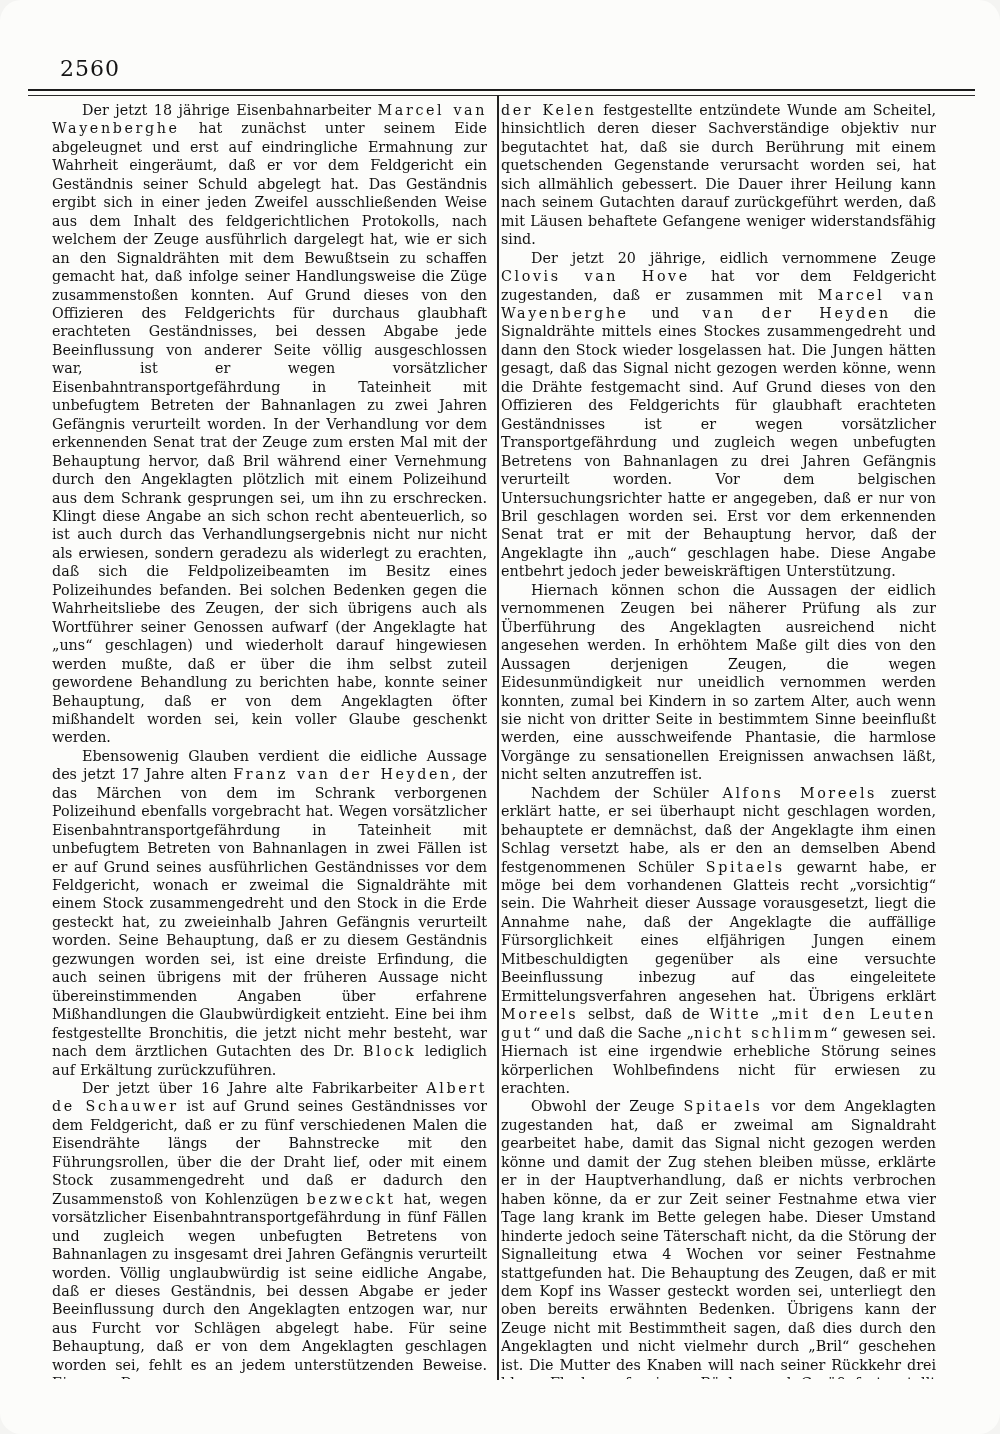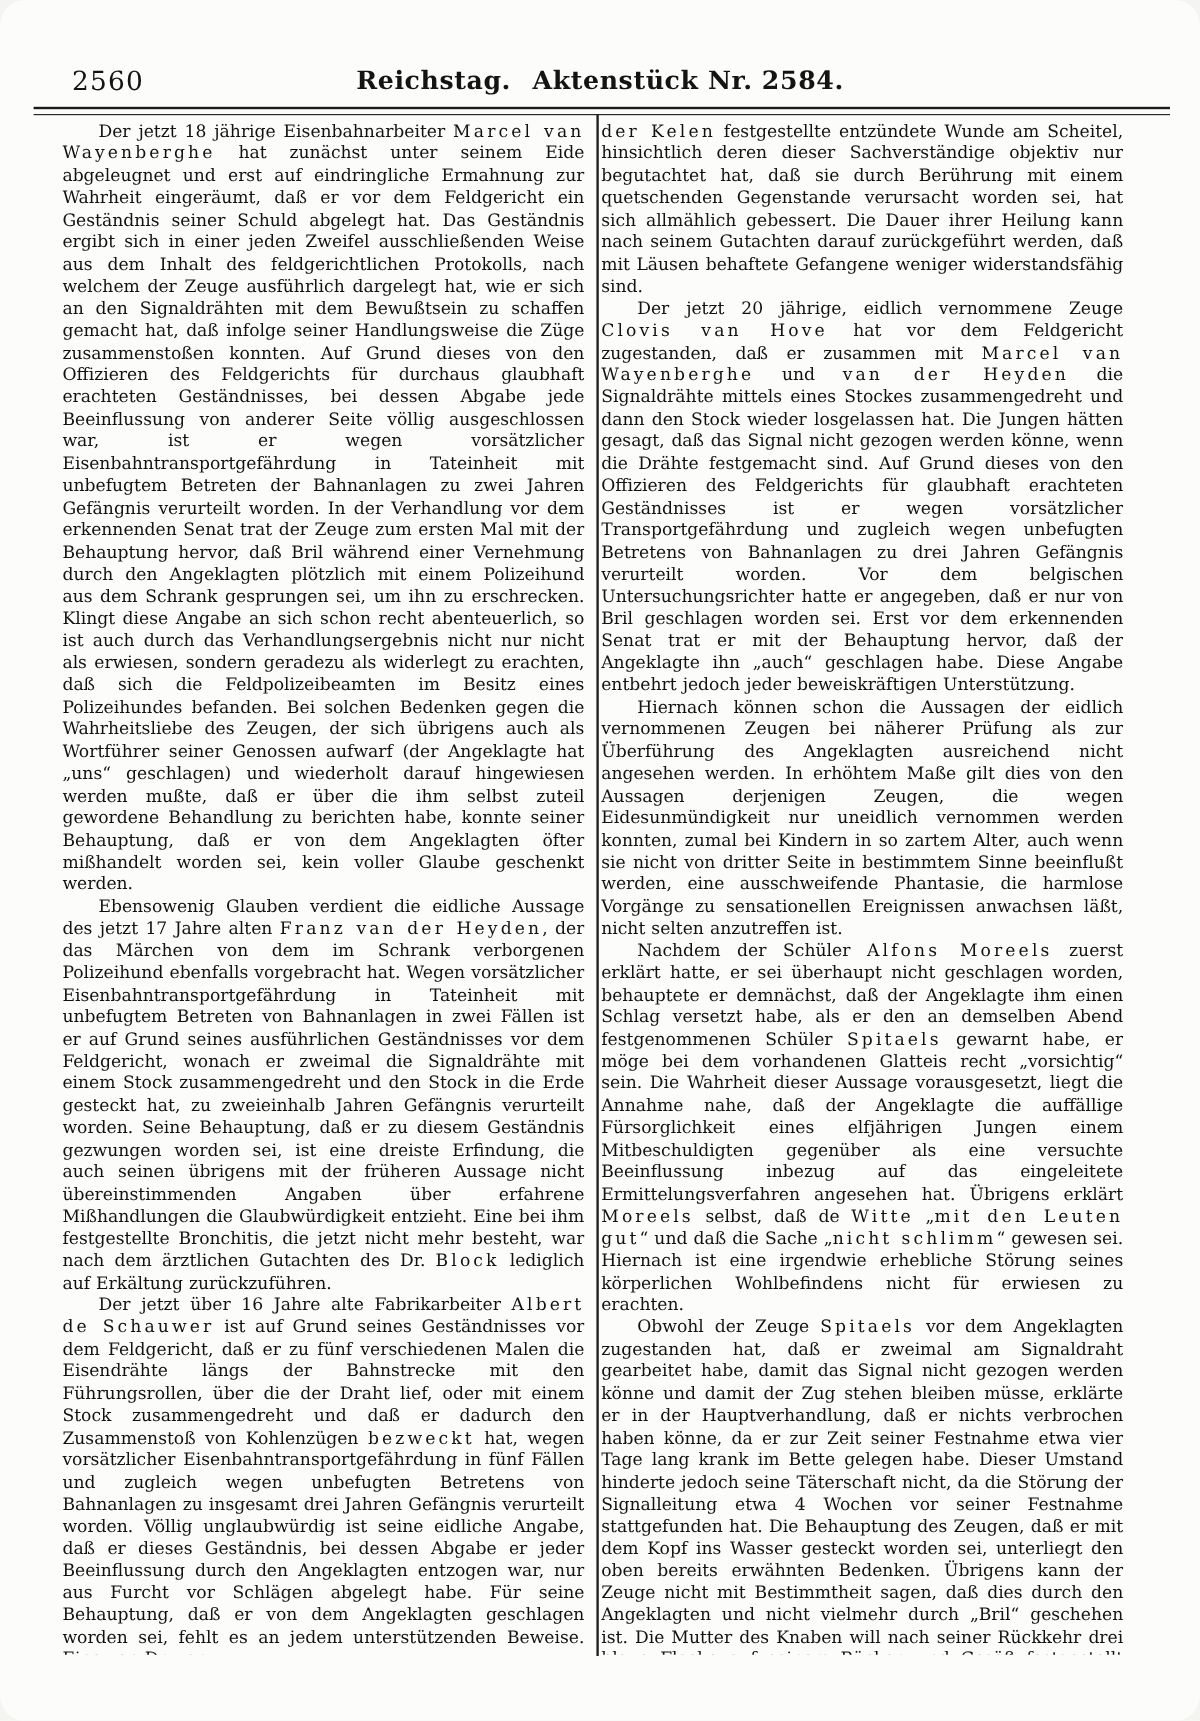--- a/index.html
+++ b/index.html
@@ -72,23 +72,20 @@
     letter-spacing: 0.5px;
   }
 </style>
 </head>
 <body>
 
 <div class="page">
 
   <div class="page-number">2560</div>
 
-  <div class="header-title">
-    <span>Reichstag.</span><span class="gap"></span><span>Aktenstück Nr. 2584.</span>
-  </div>
 
   <div class="header-rule"></div>
   <div class="col-divider"></div>
 
   <div class="columns">
     <div class="col">
         <p><span>Der jetzt 18 jährige Eisenbahnarbeiter </span><span class="sperr">Marcel van Wayenberghe</span><span> hat zunächst unter seinem Eide abgeleugnet und erst auf eindringliche Ermahnung zur Wahrheit eingeräumt, daß er vor dem Feldgericht ein Geständnis seiner Schuld abgelegt hat. Das Geständnis ergibt sich in einer jeden Zweifel ausschließenden Weise aus dem Inhalt des feldgerichtlichen Protokolls, nach welchem der Zeuge ausführlich dargelegt hat, wie er sich an den Signaldrähten mit dem Bewußtsein zu schaffen gemacht hat, daß infolge seiner Handlungsweise die Züge zusammenstoßen konnten. Auf Grund dieses von den Offizieren des Feldgerichts für durchaus glaubhaft erachteten Geständnisses, bei dessen Abgabe jede Beeinflussung von anderer Seite völlig ausgeschlossen war, ist er wegen vorsätzlicher Eisenbahntransportgefährdung in Tateinheit mit unbefugtem Betreten der Bahnanlagen zu zwei Jahren Gefängnis verurteilt worden. In der Verhandlung vor dem erkennenden Senat trat der Zeuge zum ersten Mal mit der Behauptung hervor, daß Bril während einer Vernehmung durch den Angeklagten plötzlich mit einem Polizeihund aus dem Schrank gesprungen sei, um ihn zu erschrecken. Klingt diese Angabe an sich schon recht abenteuerlich, so ist auch durch das Verhandlungsergebnis nicht nur nicht als erwiesen, sondern geradezu als widerlegt zu erachten, daß sich die Feldpolizeibeamten im Besitz eines Polizeihundes befanden. Bei solchen Bedenken gegen die Wahrheitsliebe des Zeugen, der sich übrigens auch als Wortführer seiner Genossen aufwarf (der Angeklagte hat „uns“ geschlagen) und wiederholt darauf hingewiesen werden mußte, daß er über die ihm selbst zuteil gewordene Behandlung zu berichten habe, konnte seiner Behauptung, daß er von dem Angeklagten öfter mißhandelt worden sei, kein voller Glaube geschenkt werden.</span></p>
         <p><span>Ebensowenig Glauben verdient die eidliche Aussage des jetzt 17 Jahre alten </span><span class="sperr">Franz van der Heyden</span><span>, der das Märchen von dem im Schrank verborgenen Polizeihund ebenfalls vorgebracht hat. Wegen vorsätzlicher Eisenbahntransportgefährdung in Tateinheit mit unbefugtem Betreten von Bahnanlagen in zwei Fällen ist er auf Grund seines ausführlichen Geständnisses vor dem Feldgericht, wonach er zweimal die Signaldrähte mit einem Stock zusammengedreht und den Stock in die Erde gesteckt hat, zu zweieinhalb Jahren Gefängnis verurteilt worden. Seine Behauptung, daß er zu diesem Geständnis gezwungen worden sei, ist eine dreiste Erfindung, die auch seinen übrigens mit der früheren Aussage nicht übereinstimmenden Angaben über erfahrene Mißhandlungen die Glaubwürdigkeit entzieht. Eine bei ihm festgestellte Bronchitis, die jetzt nicht mehr besteht, war nach dem ärztlichen Gutachten des Dr. </span><span class="sperr">Block</span><span> lediglich auf Erkältung zurückzuführen.</span></p>
         <p><span>Der jetzt über 16 Jahre alte Fabrikarbeiter </span><span class="sperr">Albert de Schauwer</span><span> ist auf Grund seines Geständnisses vor dem Feldgericht, daß er zu fünf verschiedenen Malen die Eisendrähte längs der Bahnstrecke mit den Führungsrollen, über die der Draht lief, oder mit einem Stock zusammengedreht und daß er dadurch den Zusammenstoß von Kohlenzügen </span><span class="sperr">bezweckt</span><span> hat, wegen vorsätzlicher Eisenbahntransportgefährdung in fünf Fällen und zugleich wegen unbefugten Betretens von Bahnanlagen zu insgesamt drei Jahren Gefängnis verurteilt worden. Völlig unglaubwürdig ist seine eidliche Angabe, daß er dieses Geständnis, bei dessen Abgabe er jeder Beeinflussung durch den Angeklagten entzogen war, nur aus Furcht vor Schlägen abgelegt habe. Für seine Behauptung, daß er von dem Angeklagten geschlagen worden sei, fehlt es an jedem unterstützenden Beweise. Eine von Dr. van</span></p>
       </div>

